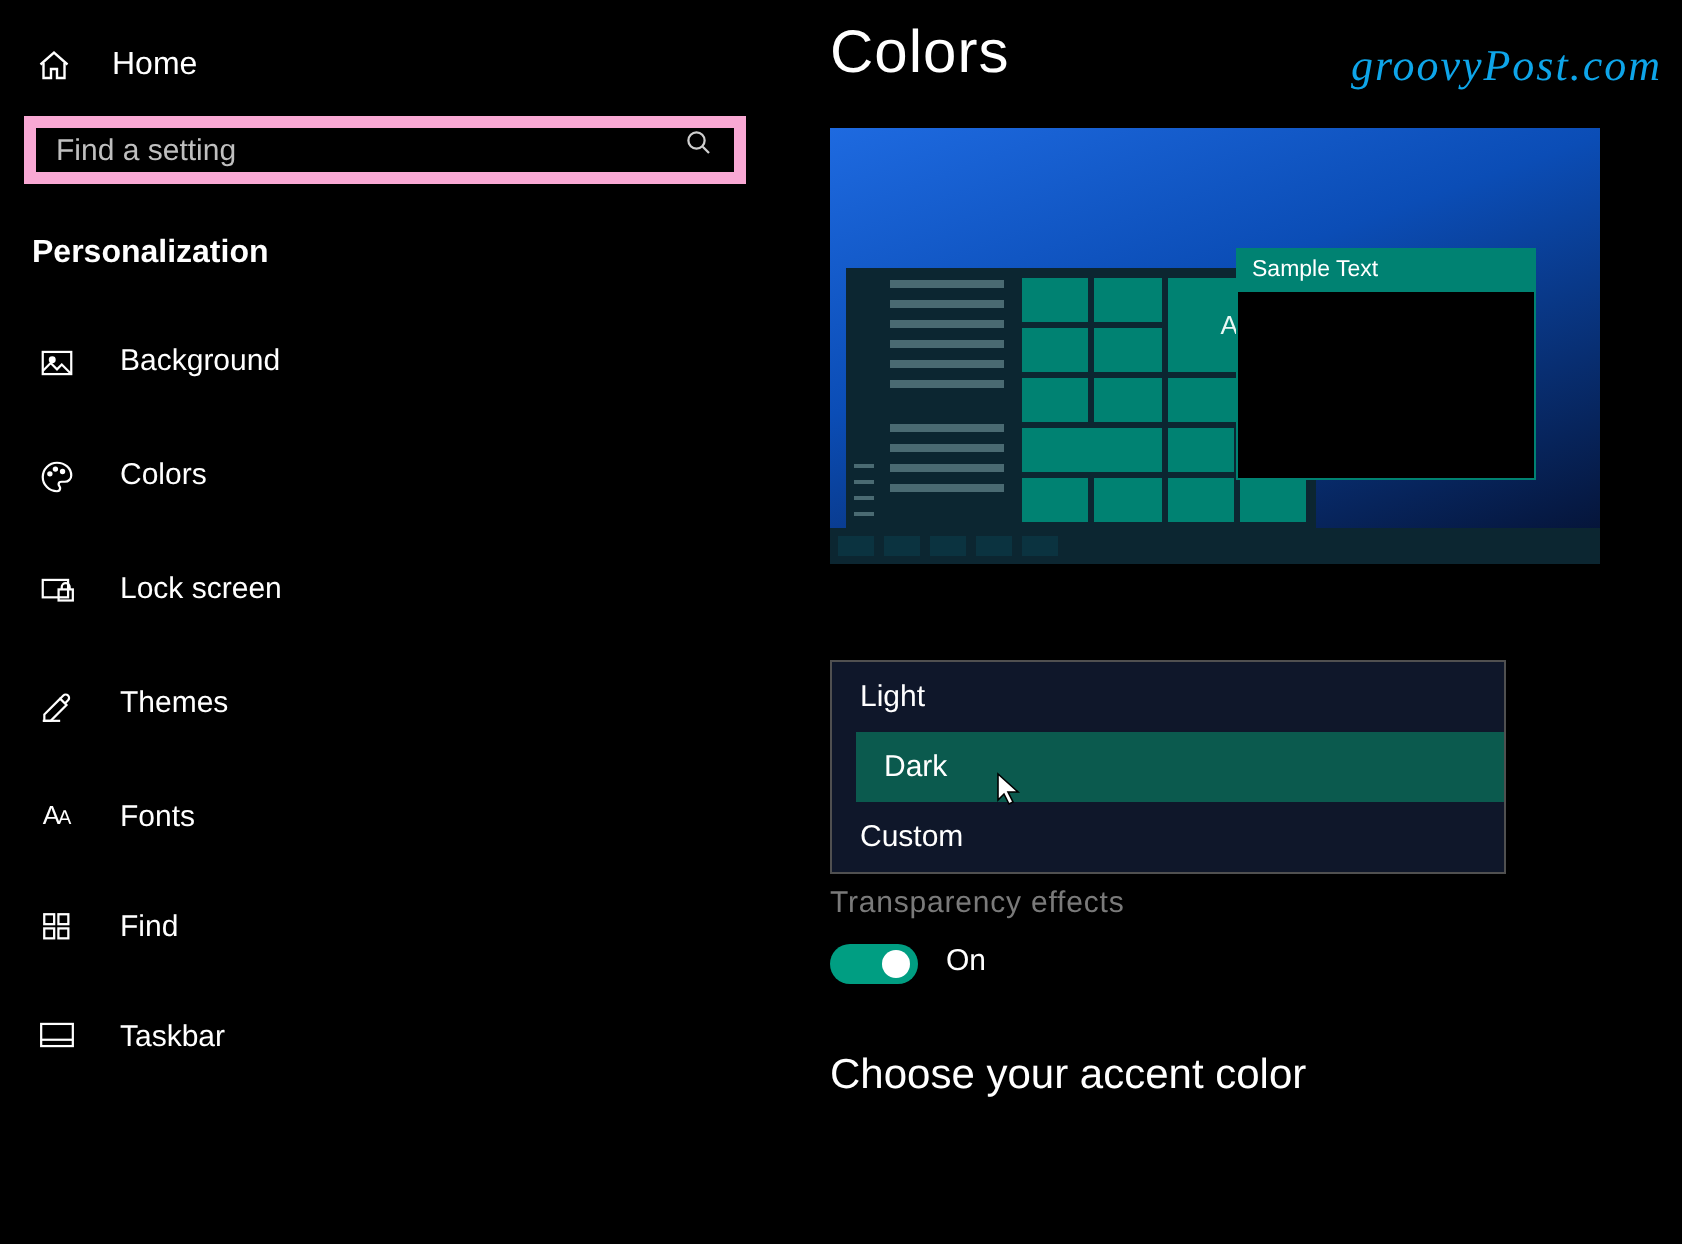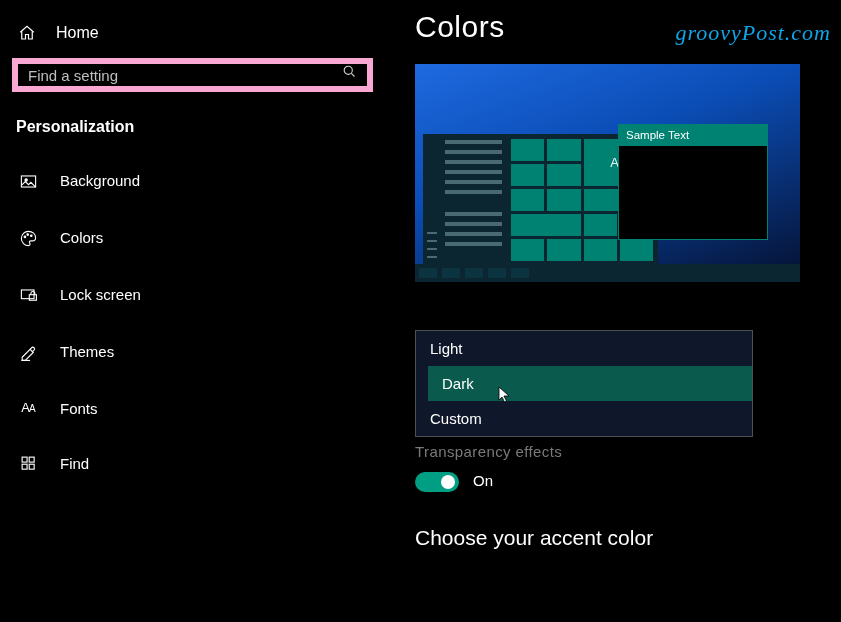--- a/index.html
+++ b/index.html
@@ -143,20 +143,29 @@
         <svg width="17" height="17" viewBox="0 0 24 24" fill="none" stroke="#fff" stroke-width="1.6">
             <rect x="3" y="3" width="7" height="7"></rect>
             <rect x="13" y="3" width="7" height="7"></rect>
             <rect x="3" y="13" width="7" height="7"></rect>
             <rect x="13" y="13" width="7" height="7"></rect>
           </svg>
       </span>
       <span>Find</span>
     </div>
 
+    <div class="nav-item">
+      <span class="icon">
+        <svg width="19" height="15" viewBox="0 0 24 18" fill="none" stroke="#fff" stroke-width="1.4">
+            <rect x="2" y="2" width="20" height="14"></rect>
+            <line x1="2" y1="12" x2="22" y2="12"></line>
+          </svg>
+      </span>
+      <span>Taskbar</span>
+    </div>
   </div>
 
   <div class="main">
     <div class="watermark">groovyPost.com</div>
     <div class="page-title">Colors</div>
 
     <div class="preview">
       <div class="start-panel">
         <div class="start-left">
             <div></div>

